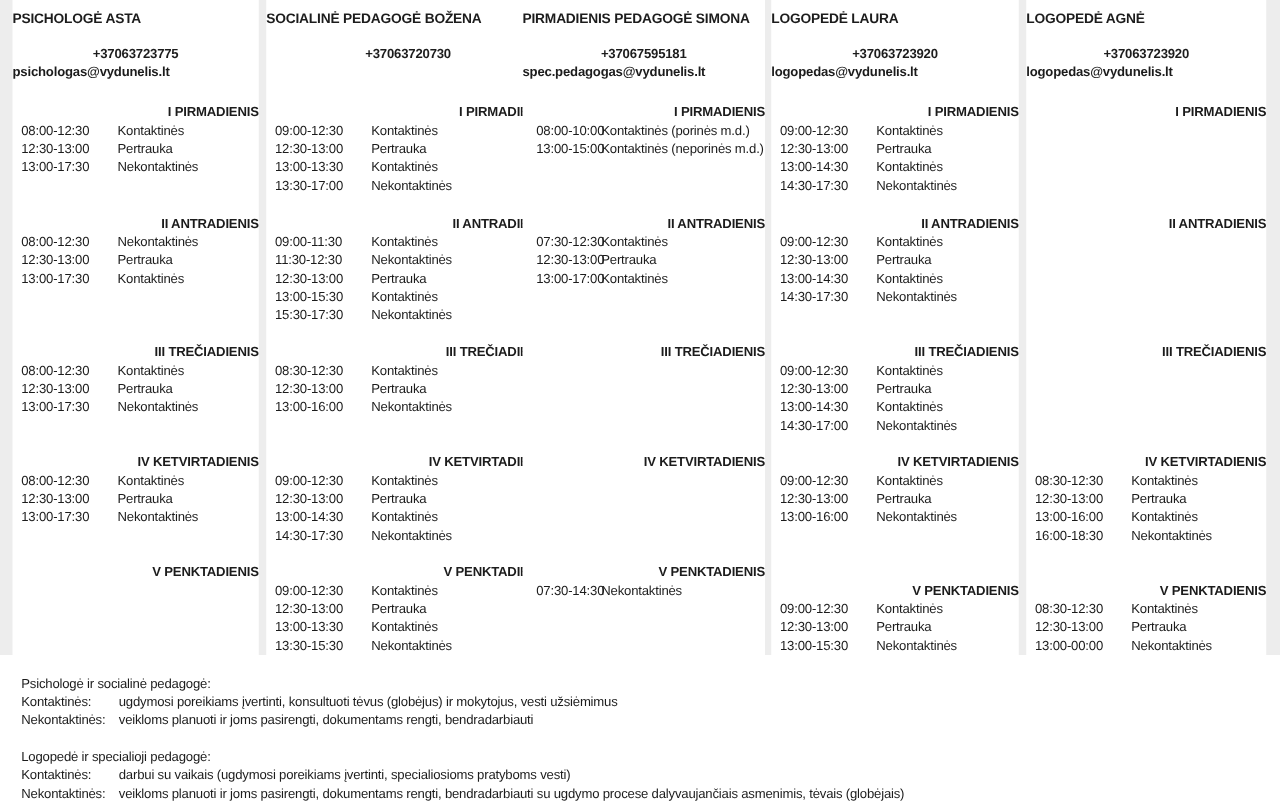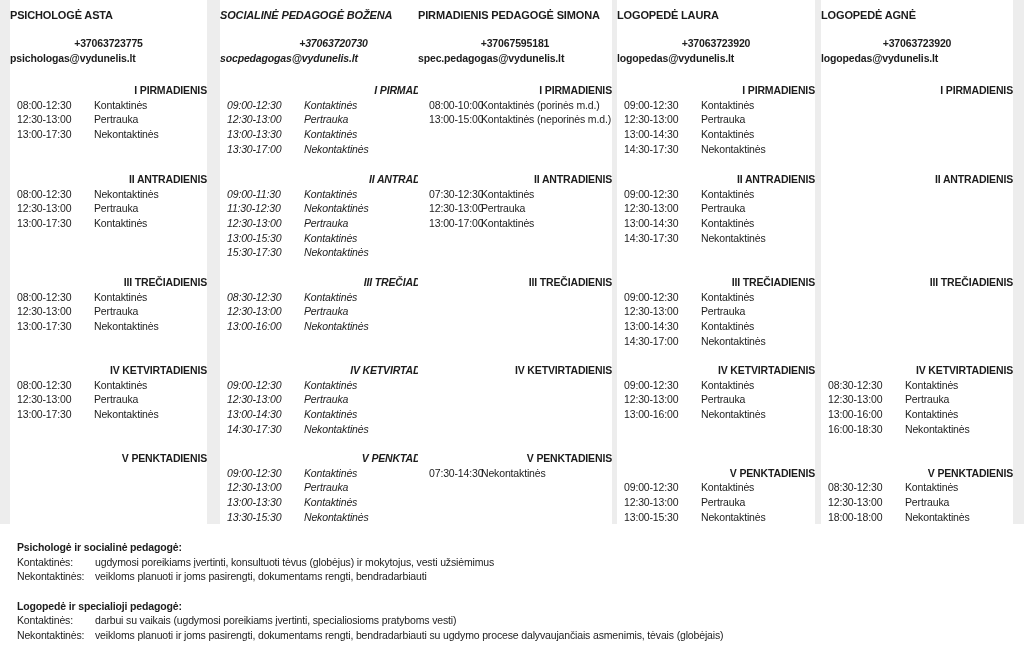--- a/index.html
+++ b/index.html
@@ -16,21 +16,21 @@
   .c-phone{position:absolute;top:36px;left:0;right:0;text-align:center;font-weight:700;line-height:14px;}
   .c-email{position:absolute;top:50.5px;left:0;right:0;font-weight:700;line-height:14px;}
   .day{position:absolute;left:0;right:0;}
   .day-h{text-align:right;font-weight:700;height:14.7px;line-height:14.7px;}
   .row{display:flex;padding-left:7px;height:14.66px;line-height:14.66px;white-space:nowrap;}
   .row .t{width:77px;flex:none;}
   .card.compact .row{padding-left:11px;}
   .card.compact .row .t{width:52px;}
   .legend{position:absolute;left:17px;top:540px;right:8px;}
   .lline{display:flex;height:14.7px;line-height:14.7px;white-space:nowrap;}
-  .lhead{font-weight:700;height:14.7px;line-height:14.7px;}
+  .lhead{font-weight:400;height:14.7px;line-height:14.7px;}
   .lterm{width:78px;flex:none;}
   .lspacer{height:14.7px;}
 </style>
 </head>
 <body>
 
 <div class="page" style="--page-bg: #ffffff; --board-bg: #ededed; --card-bg: #ffffff; --text: #1c1c1c;">
   <div class="board" id="board">
       <div class="card" style="left: 10px; width: 197px;">
         <div class="c-name">PSICHOLOGĖ ASTA</div>
@@ -93,24 +93,23 @@
           </div>
           <div class="row">
             <span class="t">13:00-17:30</span>
             <span class="v">Nekontaktinės</span>
           </div>
         </div>
         <div class="day" style="top: 451px;">
           <div class="day-h">V PENKTADIENIS</div>
         </div>
       </div>
-      <div class="card" style="left: 220px; width: 227px; font-style: italic;">
+      <div class="card" style="left: 213px; width: 227px;">
         <div class="c-name">SOCIALINĖ PEDAGOGĖ BOŽENA</div>
         <div class="c-phone">+37063720730</div>
-        <div class="c-email">socpedagogas@vydunelis.lt</div>
         <div class="day" style="top: 83px;">
           <div class="day-h">I PIRMADIENIS</div>
           <div class="row">
             <span class="t">09:00-12:30</span>
             <span class="v">Kontaktinės</span>
           </div>
           <div class="row">
             <span class="t">12:30-13:00</span>
             <span class="v">Pertrauka</span>
           </div>
@@ -372,21 +371,21 @@
           <div class="day-h" style="margin-top: 14.7px;">V PENKTADIENIS</div>
           <div class="row">
             <span class="t">08:30-12:30</span>
             <span class="v">Kontaktinės</span>
           </div>
           <div class="row">
             <span class="t">12:30-13:00</span>
             <span class="v">Pertrauka</span>
           </div>
           <div class="row">
-            <span class="t">18:00-18:00</span>
+            <span class="t">13:00-00:00</span>
             <span class="v">Nekontaktinės</span>
           </div>
         </div>
       </div>
     </div>
   <div class="legend" id="legend">
       <div class="lhead">Psichologė ir socialinė pedagogė:</div>
       <div class="lline">
         <span class="lterm">Kontaktinės:</span>
         <span class="ldesc">ugdymosi poreikiams įvertinti, konsultuoti tėvus (globėjus) ir mokytojus, vesti užsiėmimus</span>

